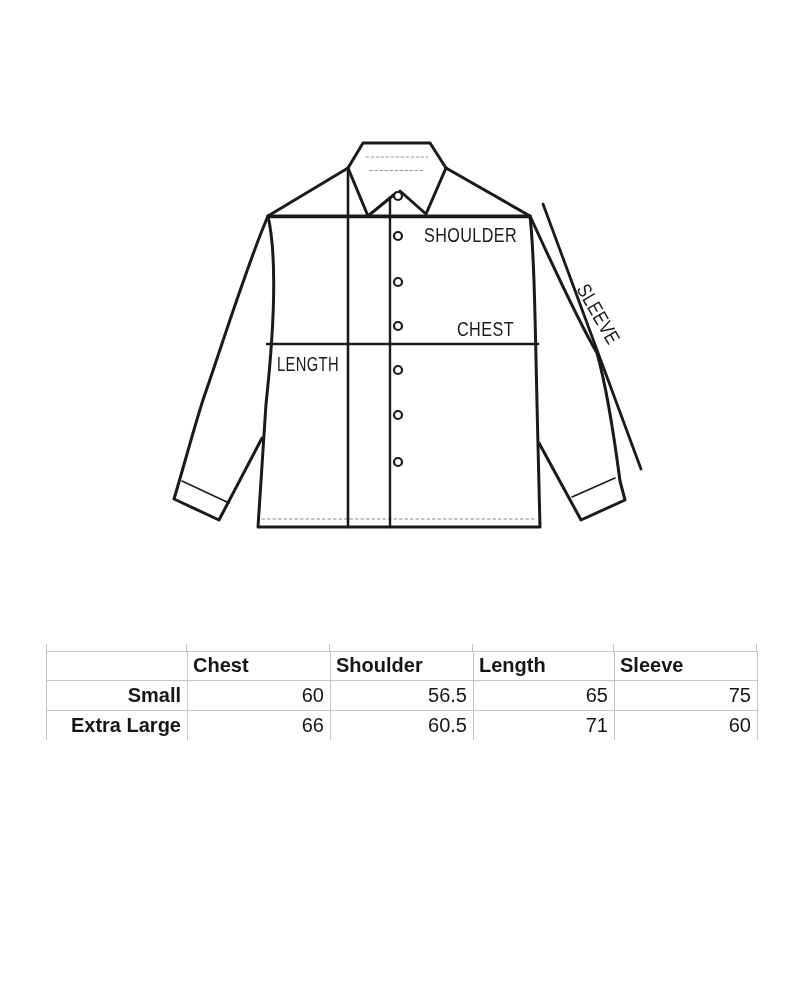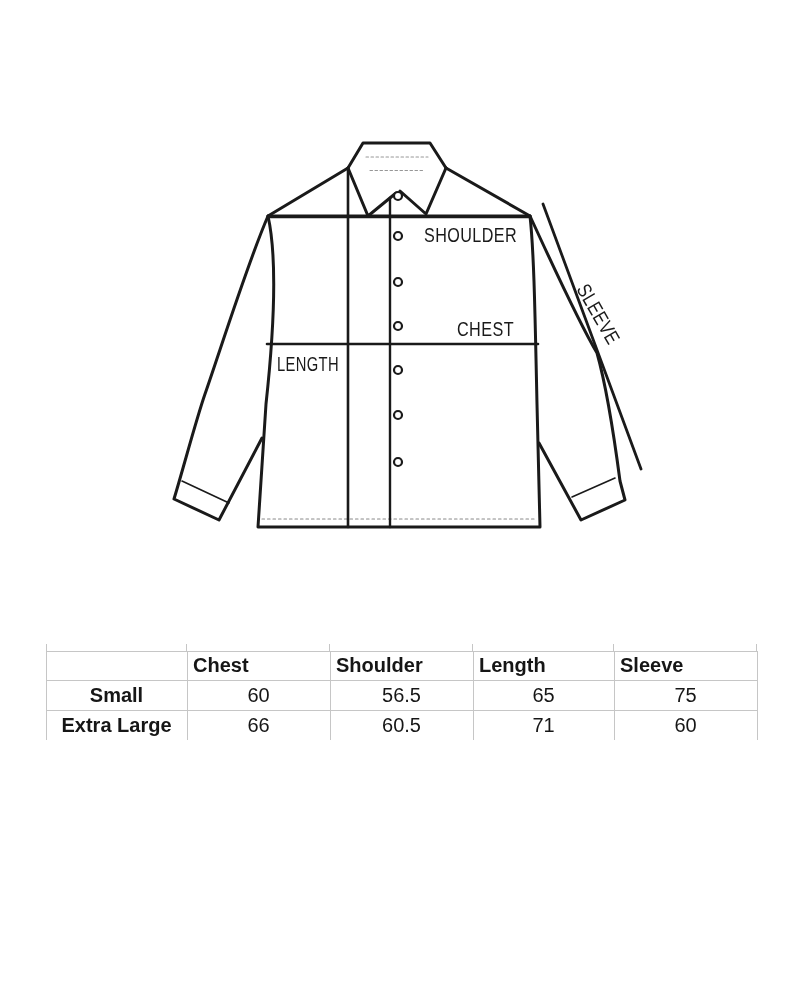--- a/index.html
+++ b/index.html
@@ -17,22 +17,22 @@
   table.size-table{
     position:absolute;left:46px;top:651px;width:711px;
     border-collapse:collapse;table-layout:fixed;background:#ffffff;
   }
   table.size-table th,table.size-table td{
     border:1px solid #c6c6c6;font-size:20px;line-height:27px;
     padding:0 6px 1px 5px;overflow:hidden;white-space:nowrap;
     vertical-align:bottom;background:#ffffff;color:#161616;
   }
   table.size-table thead th{height:27px;text-align:left;font-weight:700;}
-  table.size-table tbody th{height:28px;text-align:center;font-weight:700;}
-  table.size-table td.num{text-align:center;font-weight:400;}
+  table.size-table tbody th{height:28px;text-align:right;font-weight:700;}
+  table.size-table td.num{text-align:right;font-weight:400;}
 </style>
 </head>
 <body>
 
 <div class="canvas">
 
   <svg class="diagram-svg" width="800" height="645" viewBox="0 0 800 645" fill="none" stroke="#1a1a1a" stroke-linecap="round" stroke-linejoin="round">
 
     <path stroke-width="3" fill="#ffffff" d="M268,216 C248,262 221,348 205,394 C196,420 184,466 174,499 L219,520 L262,438"></path>
 

